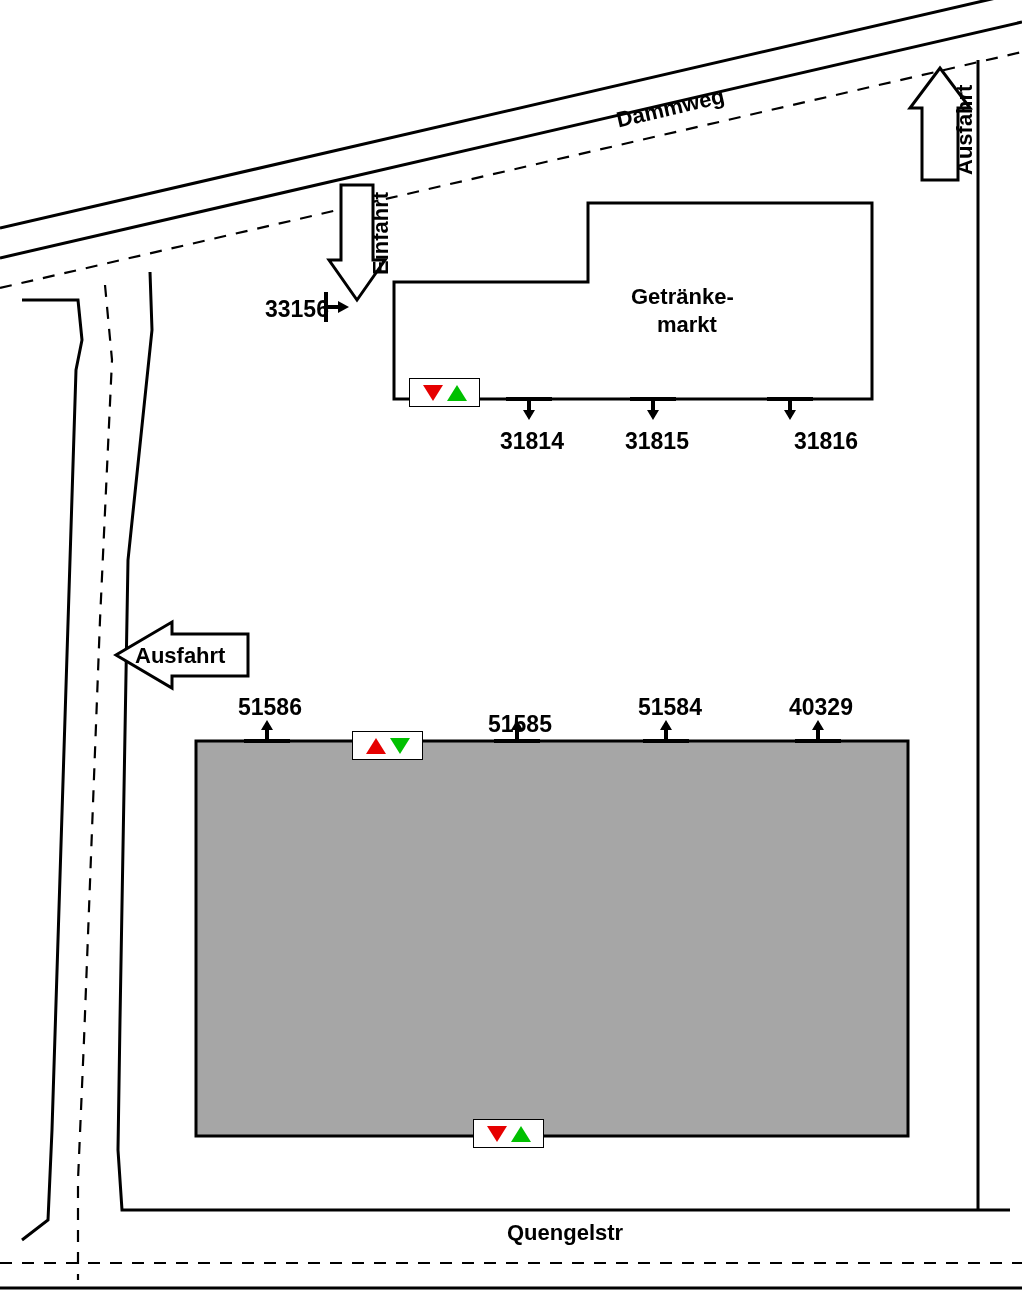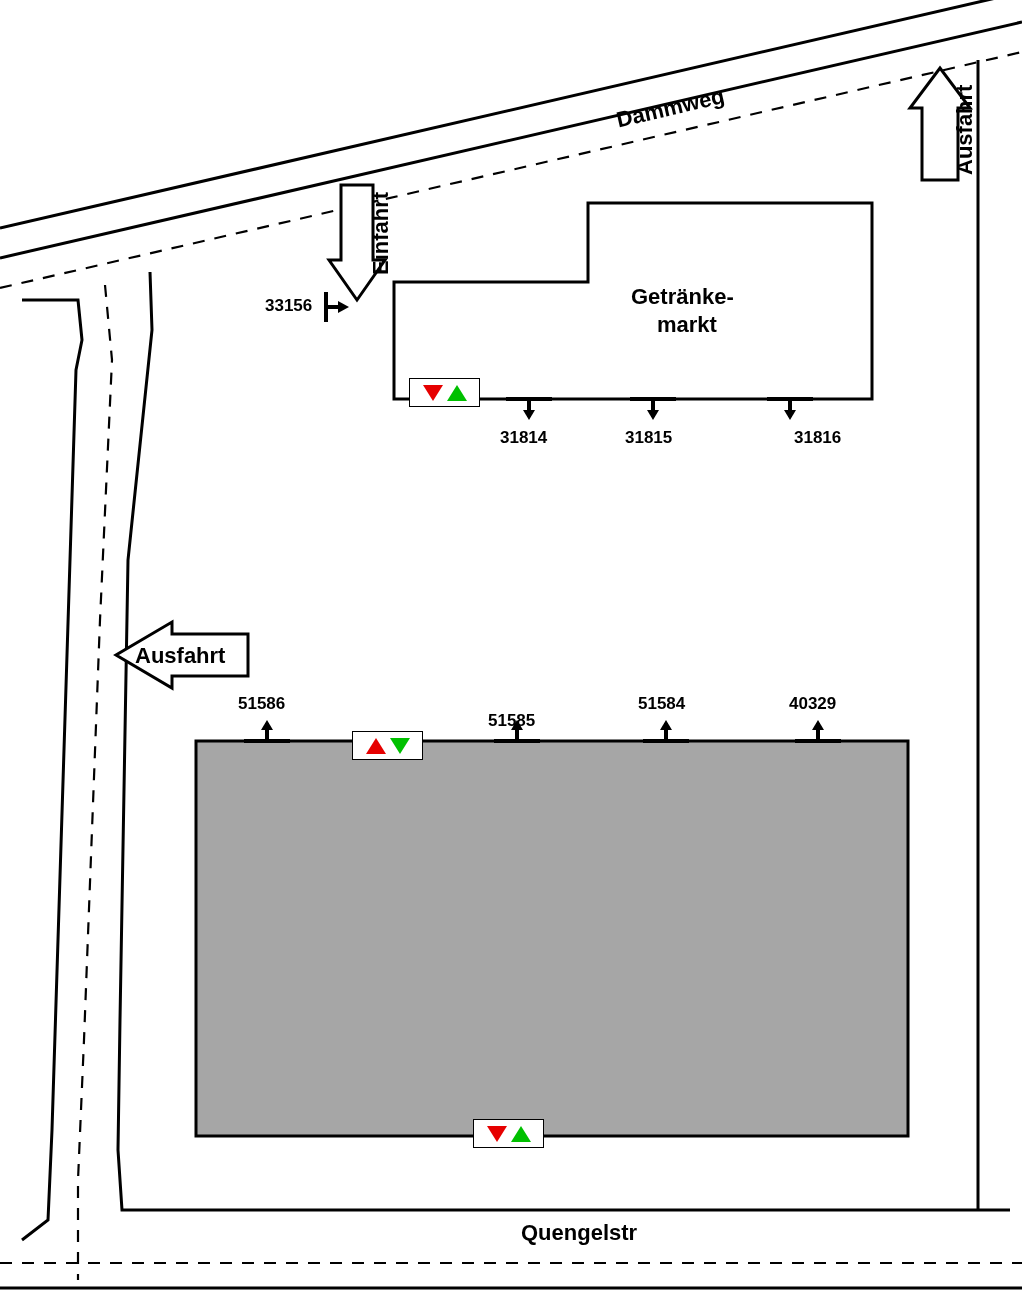--- a/index.html
+++ b/index.html
@@ -25,21 +25,21 @@
     height: 1295px;
   }
   .lbl {
     position: absolute;
     font-family: "Liberation Sans", sans-serif;
     font-weight: bold;
     color: #000000;
     white-space: nowrap;
     line-height: 1.15;
   }
-  .lbl.mid { font-size: 17px; text-align: right; }
+  .lbl.mid { font-size: 23px; text-align: right; }
   .lbl.big { font-size: 22px; }
   .rot-vert {
     transform-origin: 0 0;
   }
   .sensorbox {
     position: absolute;
     border: 1px solid #000000;
     background: #ffffff;
     display: flex;
     align-items: center;
@@ -139,21 +139,21 @@
     <polygon points="341,185 373,185 373,260 385,260 357,300 329,260 341,260" fill="#ffffff" stroke="#000" stroke-width="3"></polygon>
 
     <polygon points="922,180 922,108 910,108 940,68 970,108 958,108 958,180" fill="#ffffff" stroke="#000" stroke-width="3"></polygon>
 
     <polygon points="248,634 172,634 172,622 116,655 172,688 172,676 248,676" fill="#ffffff" stroke="#000" stroke-width="3"></polygon>
 
   </svg>
 
   <div class="lbl big" style="left:614px; top:108px; transform: rotate(-13deg); transform-origin: 0 0;">Dammweg</div>
 
-  <div class="lbl big" style="left:521px; top:1220px;">Quengelstr</div>
+  <div class="lbl big" style="left:507px; top:1220px;">Quengelstr</div>
 
   <div class="lbl big" style="left:631px; top:284px;">Getränke-</div>
   <div class="lbl big" style="left:657px; top:312px;text-align:center;">markt</div>
 
   <div class="lbl big rot-vert" style="left:368px; top:275px; transform: rotate(-90deg);">Einfahrt</div>
 
   <div class="lbl big rot-vert" style="left:952px; top:175px; transform: rotate(-90deg);">Ausfahrt</div>
 
   <div class="lbl big" style="left:135px; top:643px;">Ausfahrt</div>
 

